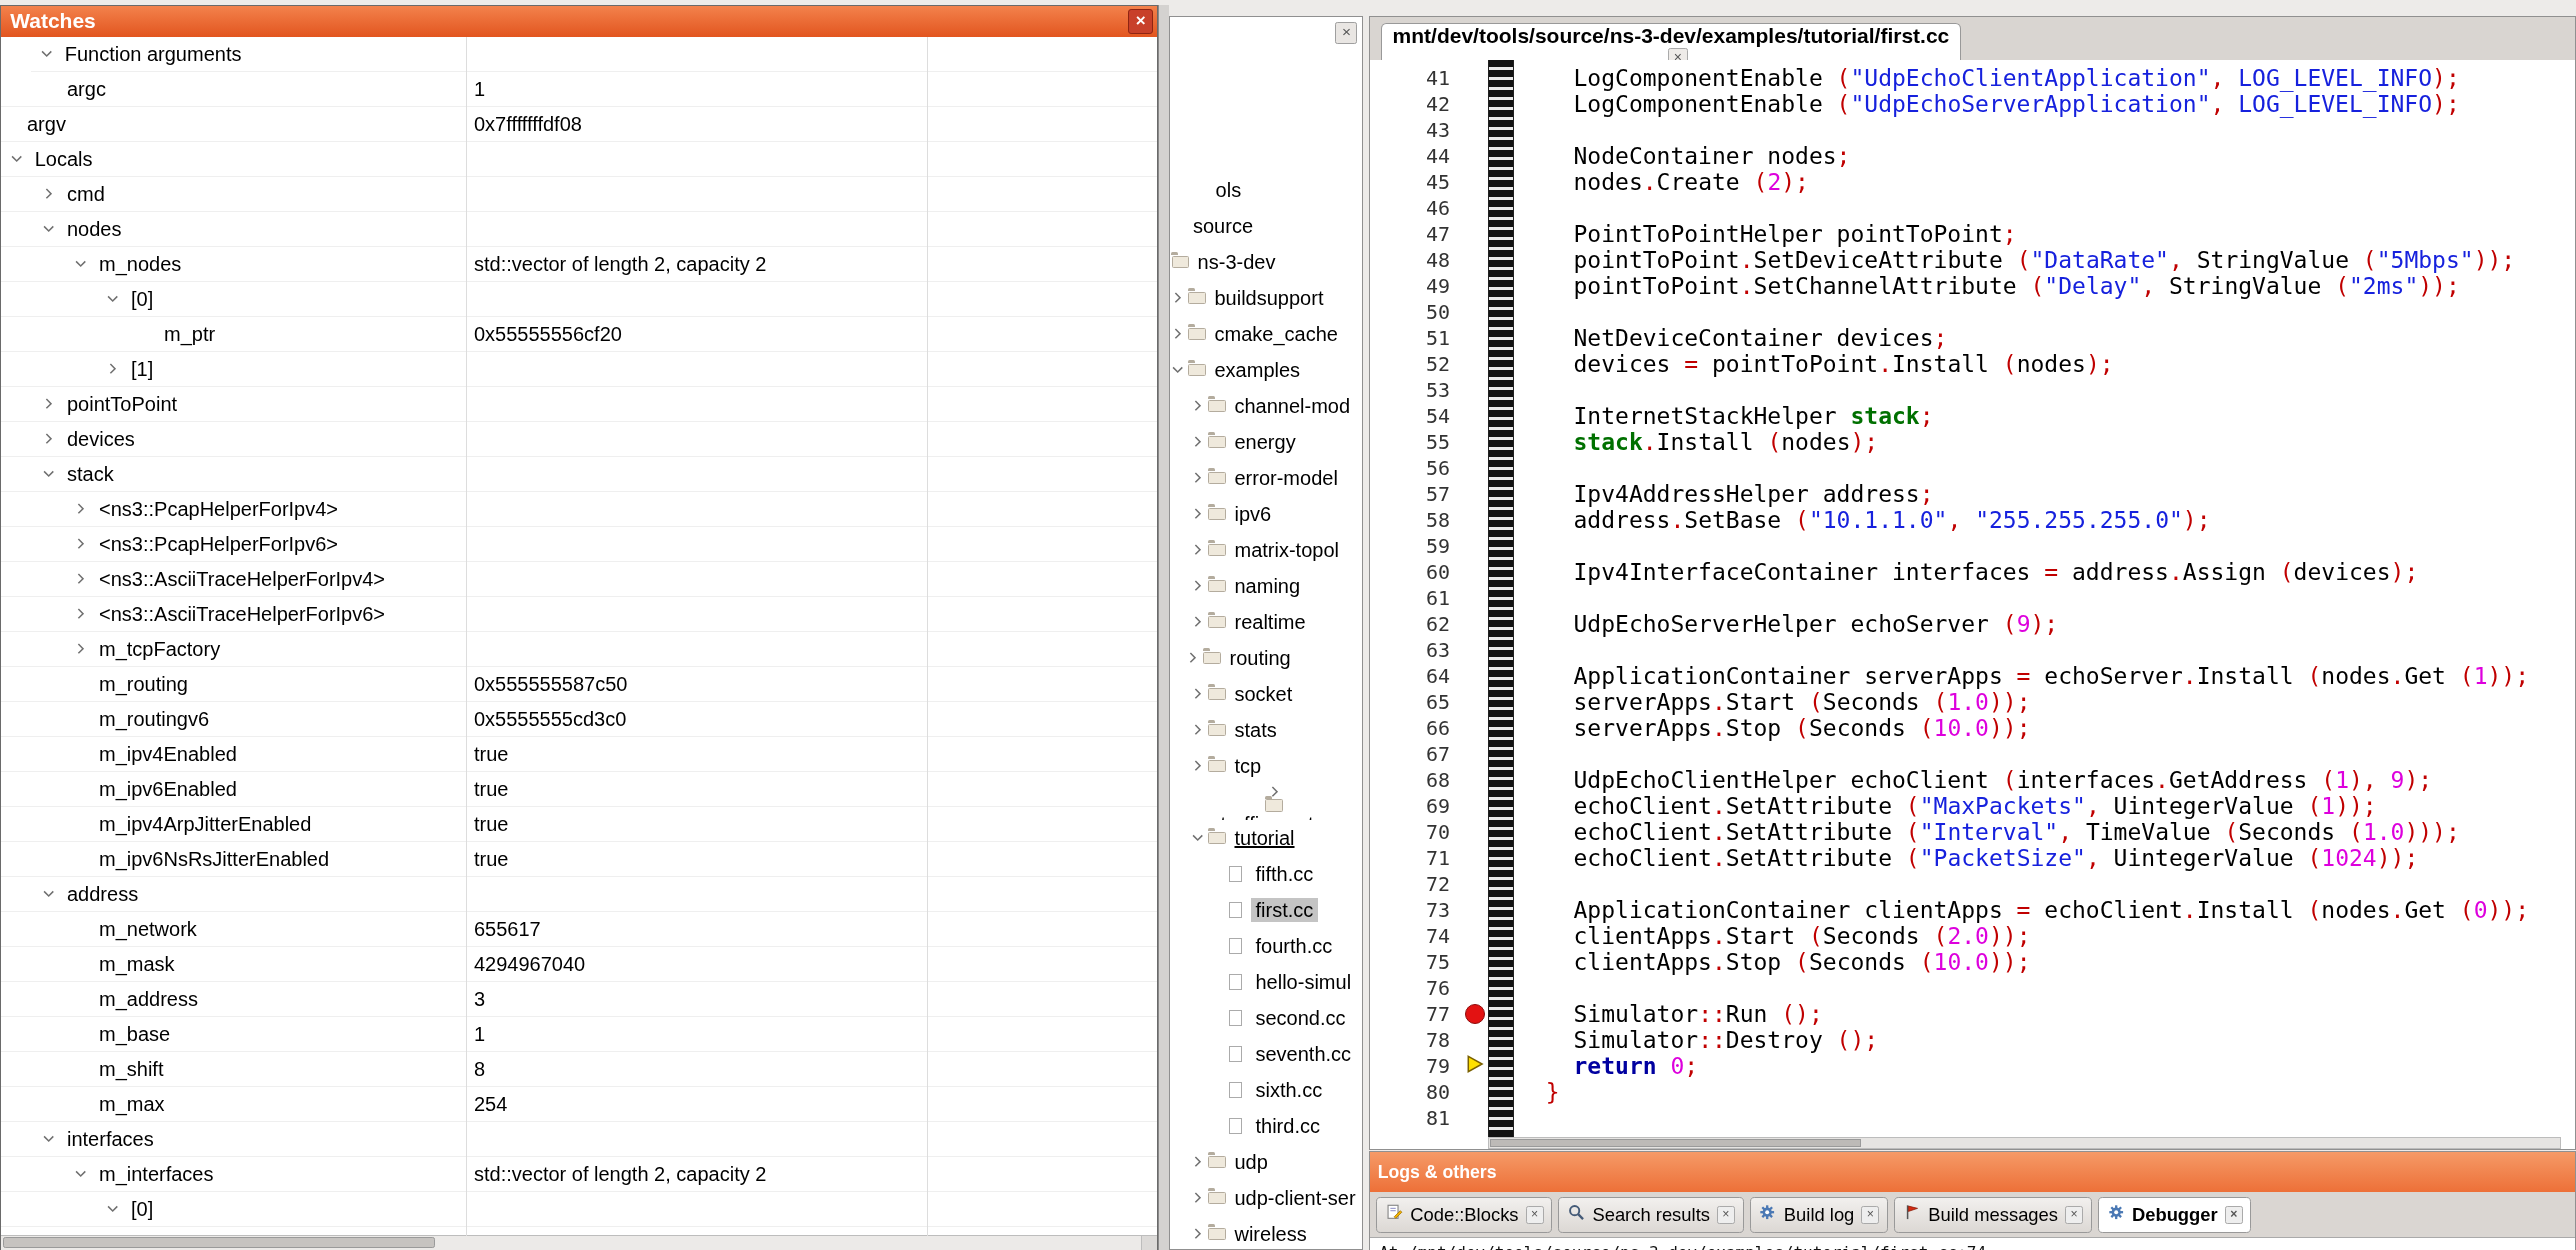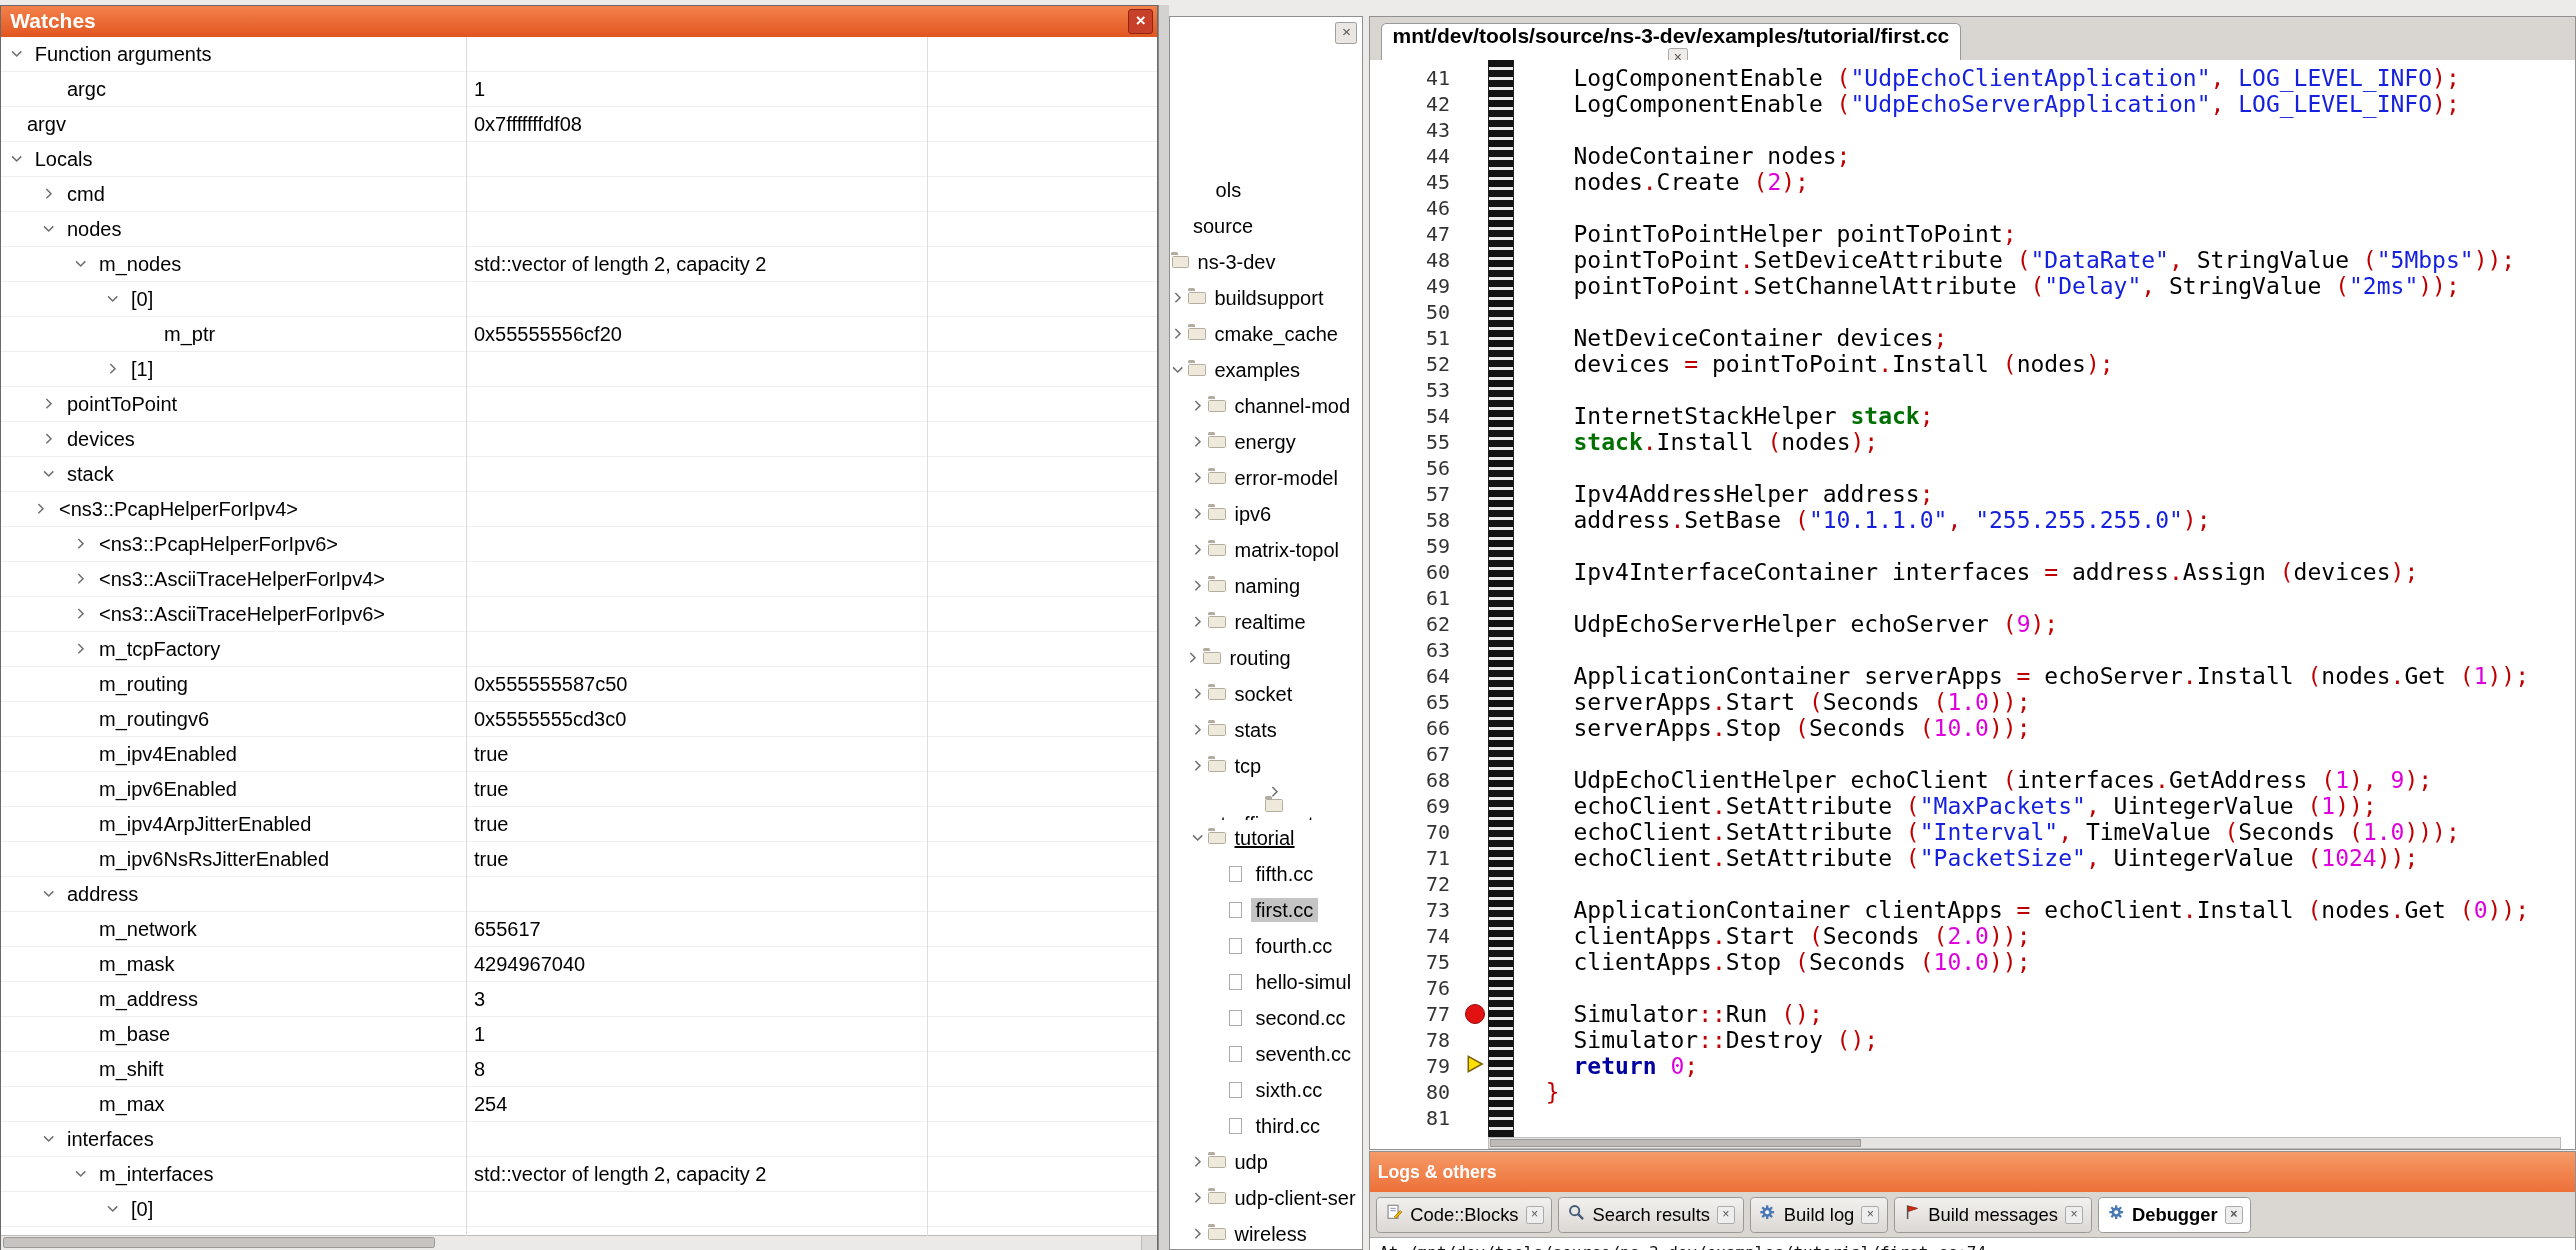--- a/index.html
+++ b/index.html
@@ -70,21 +70,21 @@
 <body>
 
 <div id="root">
 
   <div class="watches">
     <div class="watches-title">
       <span>Watches</span>
       <span class="watches-close">×</span>
     </div>
     <div class="watches-body">
-        <div class="wrow" style="padding-left: 7.7px;">
+        <div class="wrow" style="padding-left: 7.7px; margin-left: 30px;">
           <span class="wex">
             <svg width="15.4" height="15.4" viewBox="0 0 20 20" style="transform:rotate(90deg)">
               <path d="M7 4 L13 10 L7 16" fill="none" stroke="#707070" stroke-width="2"></path>
             </svg>
           </span>
           <span class="wlab">Function arguments</span>
         </div>
         <div class="wrow" style="padding-left: 40px;">
           <span class="wex"></span>
           <span class="wlab">argc</span>
@@ -166,21 +166,21 @@
           <span class="wlab">devices</span>
         </div>
         <div class="wrow" style="padding-left: 40px;">
           <span class="wex">
             <svg width="15.4" height="15.4" viewBox="0 0 20 20" style="transform:rotate(90deg)">
               <path d="M7 4 L13 10 L7 16" fill="none" stroke="#707070" stroke-width="2"></path>
             </svg>
           </span>
           <span class="wlab">stack</span>
         </div>
-        <div class="wrow" style="padding-left: 32px;">
+        <div class="wrow" style="padding-left: 72px;">
           <span class="wex">
             <svg width="15.4" height="15.4" viewBox="0 0 20 20">
               <path d="M7 4 L13 10 L7 16" fill="none" stroke="#707070" stroke-width="2"></path>
             </svg>
           </span>
           <span class="wlab">&lt;ns3::PcapHelperForIpv4&gt;</span>
         </div>
         <div class="wrow" style="padding-left: 72px;">
           <span class="wex">
             <svg width="15.4" height="15.4" viewBox="0 0 20 20">

